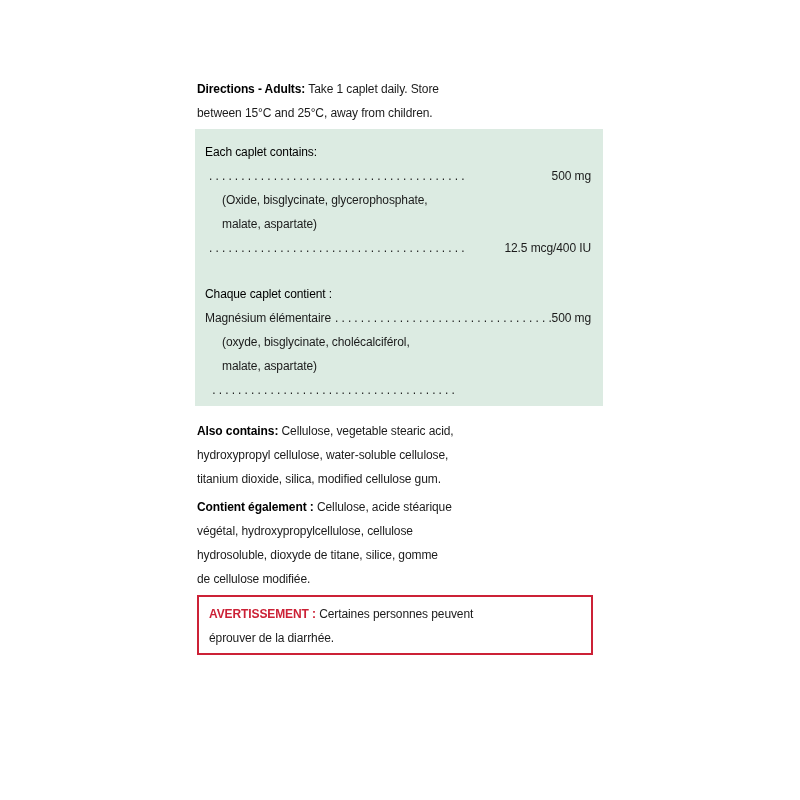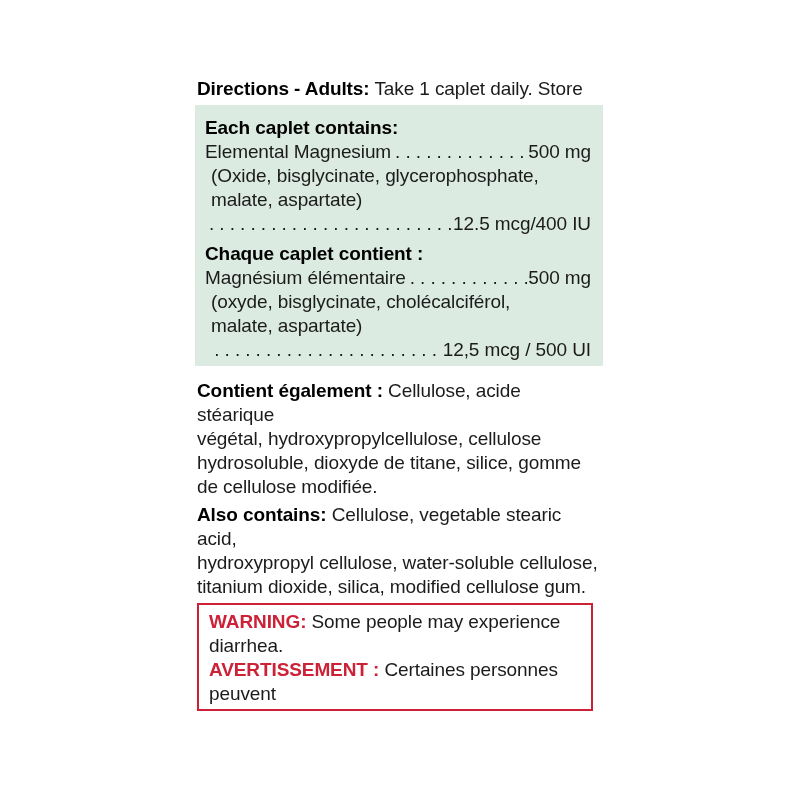--- a/index.html
+++ b/index.html
@@ -18,78 +18,78 @@
     position: relative;
     font-family: "Liberation Sans", sans-serif;
     color: var(--text);
     overflow: hidden;
   }
   .sheet {
     position: absolute;
     left: 197px;
     top: 77px;
     width: 406px;
-    font-size: 19px;
+    font-size: 12px;
     line-height: 24px;
     letter-spacing: -0.1px;
   }
   b { color: #000000; }
   .para { margin: 0 0 4px 0; }
   .panel {
     background: var(--panel-bg);
     margin: 2px 0 13px -2px;
     padding: 11px 12px 4px 10px;
     width: 386px;
   }
   .panel-heading {
-    font-weight: bold;
+    font-weight: normal;
     color: #000000;
   }
-  .panel-heading.fr { margin-top: 6px; }
+  .panel-heading.fr { margin-top: 22px; }
   .row {
     display: flex;
     align-items: baseline;
   }
   .row .name { white-space: nowrap; }
   .row .leader {
     flex: 1 1 auto;
     overflow: hidden;
     white-space: pre;
     padding: 0 4px;
   }
   .row .val { white-space: nowrap; }
-  .subline { padding-left: 6px; }
+  .subline { padding-left: 6px; margin-left: 11px; }
   .warnbox {
     border: 2px solid var(--warning-red);
     margin: 0;
     padding: 5px 10px 3px 10px;
     width: 372px;
   }
   .warnline { margin: 0; }
   .red {
     color: var(--warning-red);
     font-weight: bold;
   }
 </style>
 </head>
 <body>
 
 <div class="sheet">
 
   <p class="para">
     <b>Directions - Adults:</b>
     <span>Take 1 caplet daily. Store</span><br>
+    <span>between 15°C and 25°C, away from children.</span>
   </p>
 
 
   <div class="panel">
     <div class="panel-heading">Each caplet contains:</div>
 
     <div class="row">
-      <span class="name">Elemental Magnesium</span>
       <span class="leader">. . . . . . . . . . . . . . . . . . . . . . . . . . . . . . . . . . . . . . . .</span>
       <span class="val">500 mg</span>
     </div>
     <div class="subline">(Oxide, bisglycinate, glycerophosphate,</div>
     <div class="subline">malate, aspartate)</div>
 
     <div class="row">
       <span class="leader">. . . . . . . . . . . . . . . . . . . . . . . . . . . . . . . . . . . . . . . .</span>
       <span class="val">12.5 mcg/400 IU</span>
     </div>
@@ -99,43 +99,39 @@
     <div class="row">
       <span class="name">Magnésium élémentaire</span>
       <span class="leader">. . . . . . . . . . . . . . . . . . . . . . . . . . . . . . . . . . . . . . . .</span>
       <span class="val">500 mg</span>
     </div>
     <div class="subline">(oxyde, bisglycinate, cholécalciférol,</div>
     <div class="subline">malate, aspartate)</div>
 
     <div class="row">
       <span class="leader"> . . . . . . . . . . . . . . . . . . . . . . . . . . . . . . . . . . . . . .</span>
-      <span class="val">12,5 mcg / 500 UI</span>
     </div>
   </div>
+
+  <p class="para">
+    <b>Also contains:</b>
+    <span>Cellulose, vegetable stearic acid,</span><br>
+    <span>hydroxypropyl cellulose, water-soluble cellulose,</span><br>
+    <span>titanium dioxide, silica, modified cellulose gum.</span>
+  </p>
 
   <p class="para">
     <b>Contient également :</b>
     <span>Cellulose, acide stéarique</span><br>
     <span>végétal, hydroxypropylcellulose, cellulose</span><br>
     <span>hydrosoluble, dioxyde de titane, silice, gomme</span><br>
     <span>de cellulose modifiée.</span>
   </p>
 
-  <p class="para">
-    <b>Also contains:</b>
-    <span>Cellulose, vegetable stearic acid,</span><br>
-    <span>hydroxypropyl cellulose, water-soluble cellulose,</span><br>
-    <span>titanium dioxide, silica, modified cellulose gum.</span>
-  </p>
-
   <div class="warnbox">
-    <p class="warnline">
-      <b class="red">WARNING:</b>
-      <span>Some people may experience diarrhea.</span>
-    </p>
     <p class="warnline">
       <b class="red">AVERTISSEMENT :</b>
       <span>Certaines personnes peuvent</span><br>
+      <span>éprouver de la diarrhée.</span>
     </p>
   </div>
 
 </div>
 
 </body></html>

